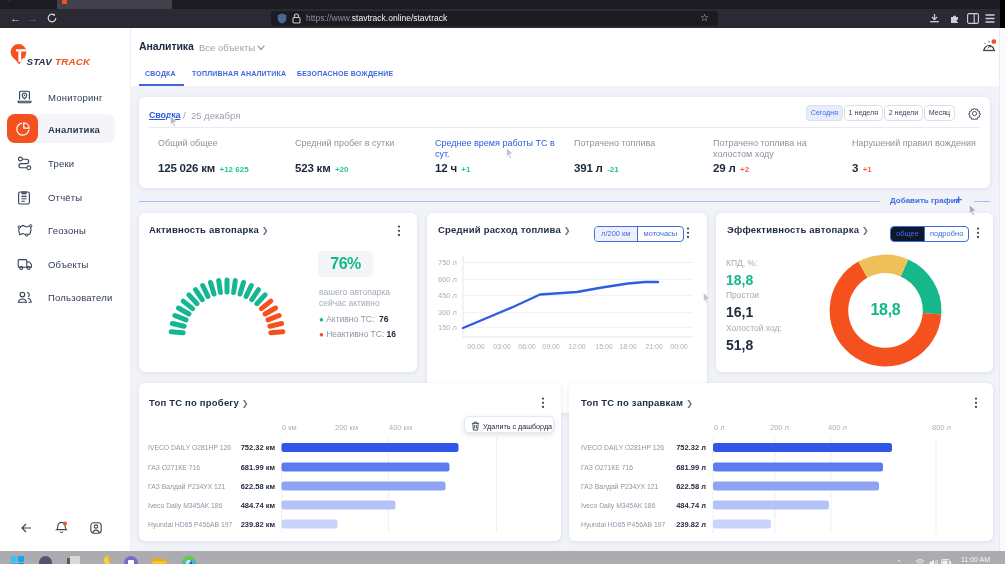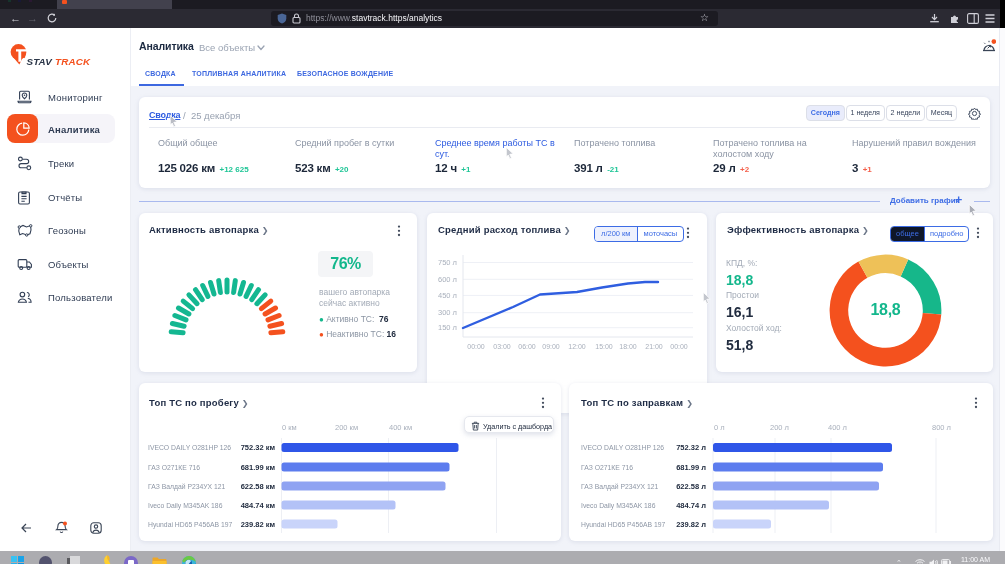--- a/index.html
+++ b/index.html
@@ -29,21 +29,21 @@
   .card { position:absolute; background:#fff; border-radius:6px; box-shadow:0 1px 4px rgba(160,170,195,.28); }
   .ctitle { position:absolute; font-size:9.5px; font-weight:bold; color:#1d2a44; letter-spacing:.2px; }
   .chev { color:#6b7688; font-weight:normal; font-size:8px; }
 
   .glabel { color:#8a93a3; font-size:9px; }
   .gval { color:#1c2739; font-size:11.5px; font-weight:bold; letter-spacing:-0.2px; }
   .diff-g { color:#1ec596; font-size:8px; font-weight:bold; }
   .diff-r { color:#f4604b; font-size:8px; font-weight:bold; }
 
   .pbtn { display:inline-block; height:16px; line-height:14px; border:1px solid #dcdfe8; background:#fff; color:#39455c; font-size:7.1px; padding:0 3.8px; border-radius:4px; margin-left:1px; }
-  .pbtn.act { background:#e9ecfb; color:#3d6ce5; border-color:#dcdfe8;font-weight:bold; }
+  .pbtn.act { background:#e9ecfb; color:#3d6ce5; border-color:#dcdfe8; }
 
   .cursor { position:absolute; width:9.5px; height:12px; z-index:50; }
 
   
   #taskbar { left:0; top:551px; width:1005px; height:13px; background:#acacb0; overflow:hidden; z-index:60; }
 </style>
 </head>
 <body>
 
 <div class="abs" id="tabbar"></div>
@@ -61,21 +61,21 @@
     <path d="M7.9 0.4 L8 2.6 L5.8 2.7 Z" fill="#d3d3da"></path>
   </svg>
 <div class="abs" id="urlbar"></div>
 <svg class="abs" style="left:277px; top:13px;" width="10" height="11" viewBox="0 0 10 11">
     <path d="M5 0.5 L9.3 2 L9.3 5.5 C9.3 8 7.5 9.8 5 10.5 C2.5 9.8 0.7 8 0.7 5.5 L0.7 2 Z" fill="#4a6696"></path>
   </svg>
 <svg class="abs" style="left:292px; top:13px;" width="9" height="11" viewBox="0 0 9 11">
     <rect x="1" y="4.5" width="7" height="5.5" rx="1" fill="none" stroke="#c9c9d1" stroke-width="1.1"></rect>
     <path d="M2.5 4.5 V3 a2 2 0 0 1 4 0 V4.5" fill="none" stroke="#c9c9d1" stroke-width="1.1"></path>
   </svg>
-<div class="abs" style="left:306px; top:12px; font-size:8.5px; line-height:13px; color:#8f8f99;">https://www.<b style="color:#f6f6f9; font-weight:normal;">stavtrack.https/analytics</b></div>
+<div class="abs" style="left:306px; top:12px; font-size:8.5px; line-height:13px; color:#8f8f99;">https://www.<b style="color:#f6f6f9; font-weight:normal;">stavtrack.online/stavtrack</b></div>
 <div class="abs" style="left:700px; top:12px; color:#cfcfd7; font-size:10px;">☆</div>
 
 <svg class="abs" style="left:929px; top:13px;" width="11" height="11" viewBox="0 0 11 11">
     <path d="M5.5 1 V6 M3 4 L5.5 6.6 L8 4" stroke="#cfcfd7" stroke-width="1.2" fill="none"></path>
     <path d="M1.2 8.7 H9.8" stroke="#cfcfd7" stroke-width="1.3"></path>
   </svg>
 <svg class="abs" style="left:949px; top:13px;" width="11" height="11" viewBox="0 0 11 11">
     <path d="M2 4 h2 a1.4 1.4 0 1 1 3 0 h2 v2.4 a1.4 1.4 0 1 0 0 2.8 V10 H2 Z" fill="#cfcfd7"></path>
   </svg>
 <svg class="abs" style="left:967px; top:13px;" width="12" height="11" viewBox="0 0 12 11">

